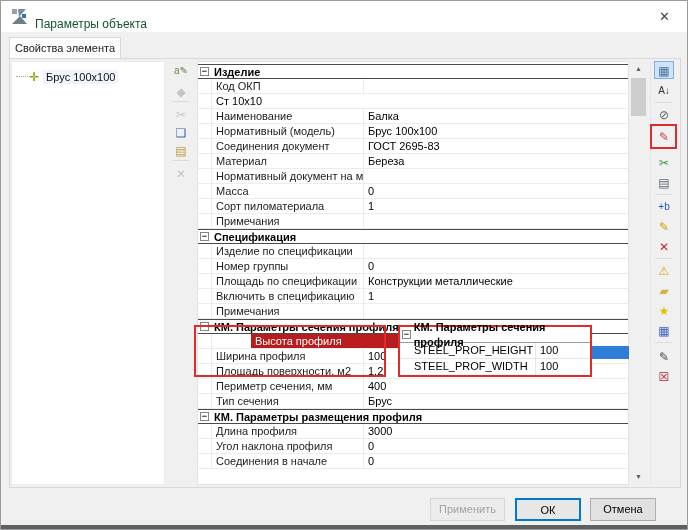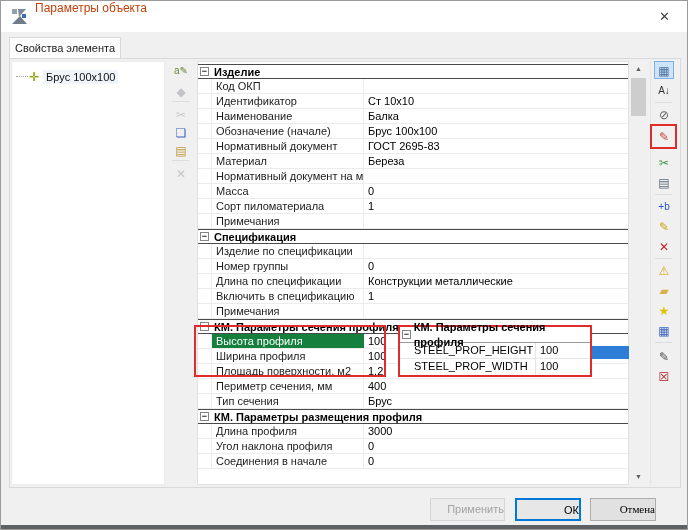--- a/index.html
+++ b/index.html
@@ -2,21 +2,21 @@
 <html><head>
 <meta charset="utf-8">
 <style>
   * { margin:0; padding:0; box-sizing:border-box; }
   html,body { width:688px; height:530px; }
   body { font-family:"Liberation Sans", sans-serif; background:#f0f0f0; }
   .dialog { position:relative; width:688px; height:530px; background:#f0f0f0;
             border:1px solid #9b9b9b; overflow:hidden; }
   .titlebar { position:absolute; left:0; top:0; width:100%; height:31px; background:#ffffff; }
   .app-icon { position:absolute; left:10px; top:7px; width:17px; height:17px; }
-  .title-text { position:absolute; left:34px; top:0; font-size:12px; color:#c2410c; }
+  .title-text { position:absolute; left:34px; top:16px; font-size:12px; color:#14532d; }
   .close-btn { position:absolute; right:0; top:0; width:45px; height:31px; text-align:center;
                line-height:31px; font-size:13px; color:#444; cursor:pointer; }
   .tab { position:absolute; left:8px; top:36px; width:112px; height:22px; background:#fdfdfd;
          border:1px solid #d9d9d9; border-bottom:none; font-size:11px; color:#222;
          text-align:center; line-height:21px; }
   .tabpanel { position:absolute; left:8px; top:57px; width:672px; height:430px;
               border:1px solid #d9d9d9; background:#f0f0f0; }
   
   .tree { position:absolute; left:10px; top:60px; width:154px; height:424px; background:#ffffff;
           border:1px solid #ececec; }
@@ -44,21 +44,21 @@
   .cbox { display:inline-block; width:9px; height:9px; border:1px solid #848484; background:#fff;
           font-size:9px; line-height:7px; text-align:center; color:#222; margin-left:2px; }
   .gname { width:152px; padding-left:4px; border-right:1px solid #ececec; color:#1c1c1c;
            overflow:hidden; }
   .gval { flex:1; padding-left:4px; color:#000; overflow:hidden; }
   .gprop-row { border-bottom:1px solid #ececec; }
   .gprop-row .gmargin { border-bottom:none; }
   .gsec-row { border-top:1px solid #4a4a4a; border-bottom:1px solid #4a4a4a; font-weight:bold; }
   .gsec-row .gmargin { border-right:none; }
   .gsectext { padding-left:2px; color:#000; }
-  .grow.sel .gname { background:#15803d; color:#ffffff; border-right:none; }
+  .grow.sel .gname { background:#b91c1c; color:#ffffff; border-right:none;margin-left:39px; }
   .grow.sel .gval { background:#ffffff; }
   
   .sbar { position:absolute; left:629px; top:60px; width:17px; height:424px; background:#f0f0f0; }
   .sb-btn { position:absolute; left:0; width:17px; height:16px; text-align:center; color:#606060;
             font-size:7px; line-height:16px; cursor:pointer; }
   .sb-up { top:0; } .sb-down { bottom:0; }
   .sb-thumb { position:absolute; left:1px; top:17px; width:15px; height:38px; background:#cdcdcd;
               cursor:pointer; }
   
   .ann-rect { position:absolute; border:2px solid #e12b2b; pointer-events:none; }
@@ -67,25 +67,25 @@
              border:2px solid #e12b2b; font-size:11px; }
   .ov-header { display:flex; height:16px; line-height:15px; font-weight:bold; align-items:center;
                border-bottom:1px solid #9a9a9a; }
   .ov-header .cbox { margin:0 3px 0 2px; }
   .ov-row { display:flex; height:16px; line-height:15px; border-bottom:1px solid #e6e6e6; }
   .ov-row:last-child { border-bottom:none;justify-content:center; }
   .ov-name { width:136px; padding-left:14px; border-right:1px solid #e6e6e6; overflow:hidden; }
   .ov-val { flex:1; padding-left:4px; }
   .sel-strip { position:absolute; left:591px; top:345px; width:37px; height:13px; background:#2e7dd7; }
   
-  .btn { position:absolute; top:497px; height:23px; font-size:11px; text-align:right;
+  .btn { position:absolute; top:497px; height:23px; font-size:11px; text-align:center;
          line-height:21px; cursor:pointer; font-family:"Liberation Sans", sans-serif; }
   .btn-apply { left:429px; width:75px; background:#ececec; border:1px solid #d6d6d6; color:#a3a3a3; }
   .btn-ok { left:514px; width:66px; background:#e7e7e7; border:2px solid #0078d7; color:#000; }
-  .btn-cancel { left:589px; width:66px; background:#e1e1e1; border:1px solid #adadad; color:#000;font-family:Liberation Serif, serif; }
+  .btn-cancel { left:589px; width:66px; background:#e1e1e1; border:1px solid #adadad; color:#000; }
   .window-bottom { position:absolute; left:0; top:524px; width:100%; height:6px; background:#5e6164; }
 </style>
 </head>
 <body>
 
 <div class="dialog">
 
   <div class="titlebar">
     <svg class="app-icon" viewBox="0 0 17 17">
       <rect x="1" y="1" width="5" height="5" fill="#94a0ac"></rect>
@@ -126,36 +126,35 @@
         </span>
         <span class="gsectext">Изделие</span>
       </div>
       <div class="grow gprop-row">
         <span class="gmargin"></span>
         <span class="gname">Код ОКП</span>
         <span class="gval"></span>
       </div>
       <div class="grow gprop-row">
         <span class="gmargin"></span>
-        <span class="gname">Идентификатор</span>
         <span class="gval">Ст 10x10</span>
       </div>
       <div class="grow gprop-row">
         <span class="gmargin"></span>
         <span class="gname">Наименование</span>
         <span class="gval">Балка</span>
       </div>
       <div class="grow gprop-row">
         <span class="gmargin"></span>
-        <span class="gname">Обозначение (начале)</span>
+        <span class="gname">Нормативный (модель)</span>
         <span class="gval">Брус 100x100</span>
       </div>
       <div class="grow gprop-row">
         <span class="gmargin"></span>
-        <span class="gname">Нормативный документ</span>
+        <span class="gname">Соединения документ</span>
         <span class="gval">ГОСТ 2695-83</span>
       </div>
       <div class="grow gprop-row">
         <span class="gmargin"></span>
         <span class="gname">Материал</span>
         <span class="gval">Береза</span>
       </div>
       <div class="grow gprop-row">
         <span class="gmargin"></span>
         <span class="gname">Нормативный документ на материал</span>
@@ -187,21 +186,21 @@
         <span class="gname">Изделие по спецификации</span>
         <span class="gval"></span>
       </div>
       <div class="grow gprop-row">
         <span class="gmargin"></span>
         <span class="gname">Номер группы</span>
         <span class="gval">0</span>
       </div>
       <div class="grow gprop-row">
         <span class="gmargin"></span>
-        <span class="gname">Длина по спецификации</span>
+        <span class="gname">Площадь по спецификации</span>
         <span class="gval">Конструкции металлические</span>
       </div>
       <div class="grow gprop-row">
         <span class="gmargin"></span>
         <span class="gname">Включить в спецификацию</span>
         <span class="gval">1</span>
       </div>
       <div class="grow gprop-row">
         <span class="gmargin"></span>
         <span class="gname">Примечания</span>

